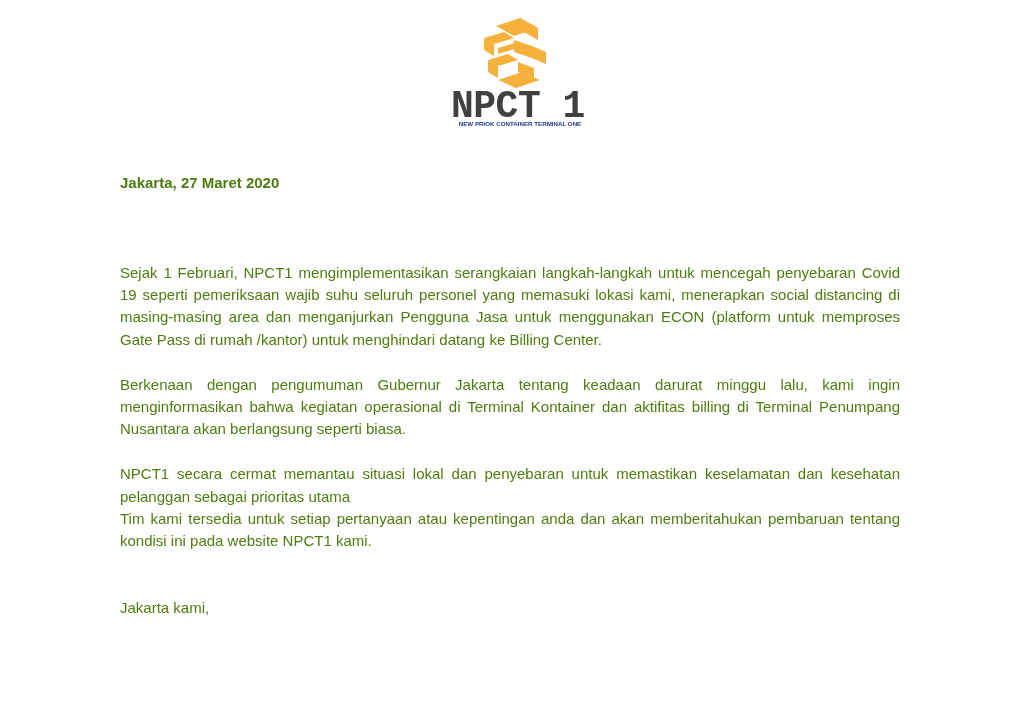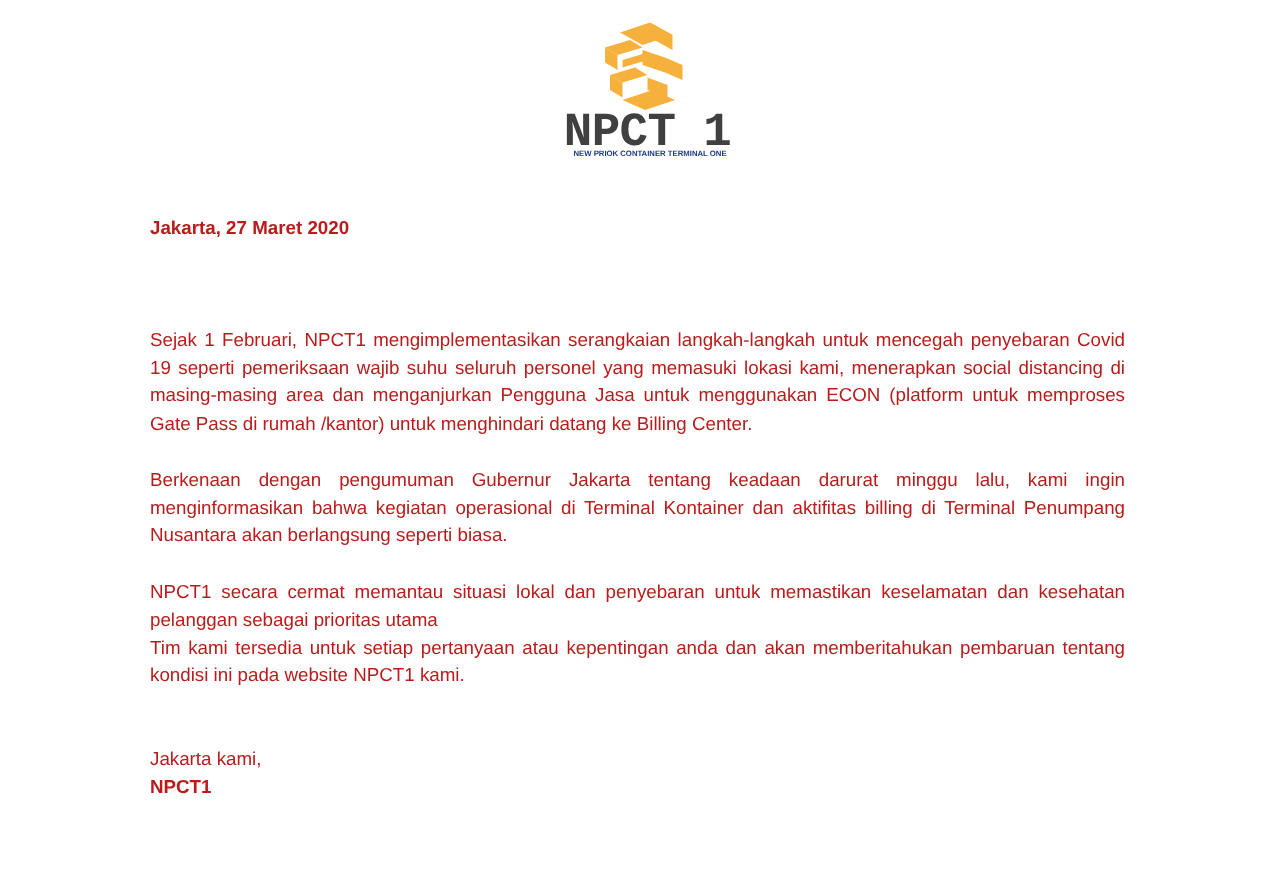--- a/index.html
+++ b/index.html
@@ -54,21 +54,21 @@
       text-align: center;
     }
     .letter {
       position: absolute;
       left: 120px;
       top: 172px;
       width: 780px;
       font-family: "Liberation Sans", sans-serif;
       font-size: 15px;
       line-height: 22.4px;
-      color: #b91c1c;
+      color: #4d7c0f;
     }
     .letter p {
       margin: 0;
       text-align: justify;
     }
     .gap { height: 22.4px; }
     .gap2 { height: 44px; }
     .bold { font-weight: bold; }
     .left { text-align: left !important; }
   </style>
@@ -108,14 +108,13 @@
   <div class="gap"></div>
   <div class="gap"></div>
   <p>Sejak 1 Februari, NPCT1 mengimplementasikan serangkaian langkah-langkah untuk mencegah penyebaran Covid 19 seperti pemeriksaan wajib suhu seluruh personel yang memasuki lokasi kami, menerapkan social distancing di masing-masing area dan menganjurkan Pengguna Jasa untuk menggunakan ECON (platform untuk memproses Gate Pass di rumah /kantor) untuk menghindari datang ke Billing Center.</p>
   <div class="gap"></div>
   <p>Berkenaan dengan pengumuman Gubernur Jakarta tentang keadaan darurat minggu lalu, kami ingin menginformasikan bahwa kegiatan operasional di Terminal Kontainer dan aktifitas billing di Terminal Penumpang Nusantara akan berlangsung seperti biasa.</p>
   <div class="gap"></div>
   <p>NPCT1 secara cermat memantau situasi lokal dan penyebaran untuk memastikan keselamatan dan kesehatan pelanggan sebagai prioritas utama</p>
   <p>Tim kami tersedia untuk setiap pertanyaan atau kepentingan anda dan akan memberitahukan pembaruan tentang kondisi ini pada website NPCT1 kami.</p>
   <div class="gap2"></div>
   <p class="left">Jakarta kami,</p>
-  <p class="bold left">NPCT1</p>
 </div>
 
 </body></html>

